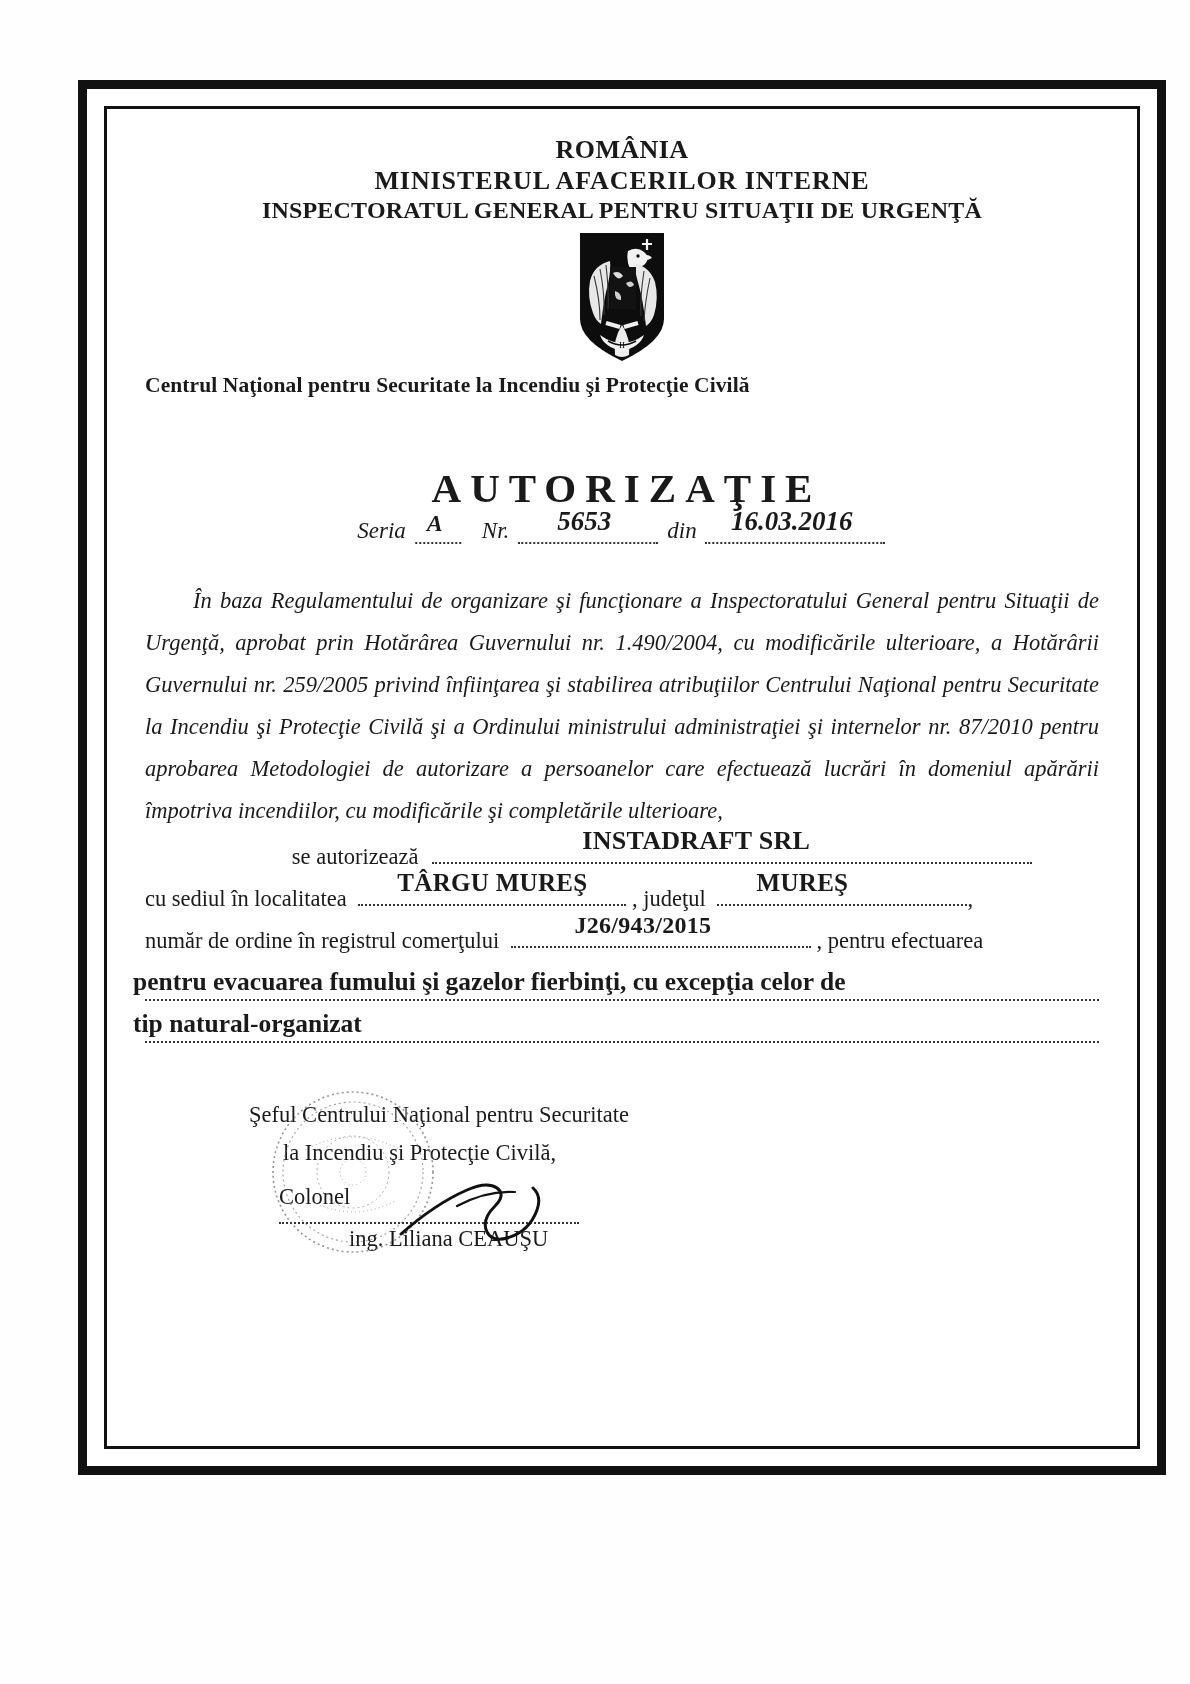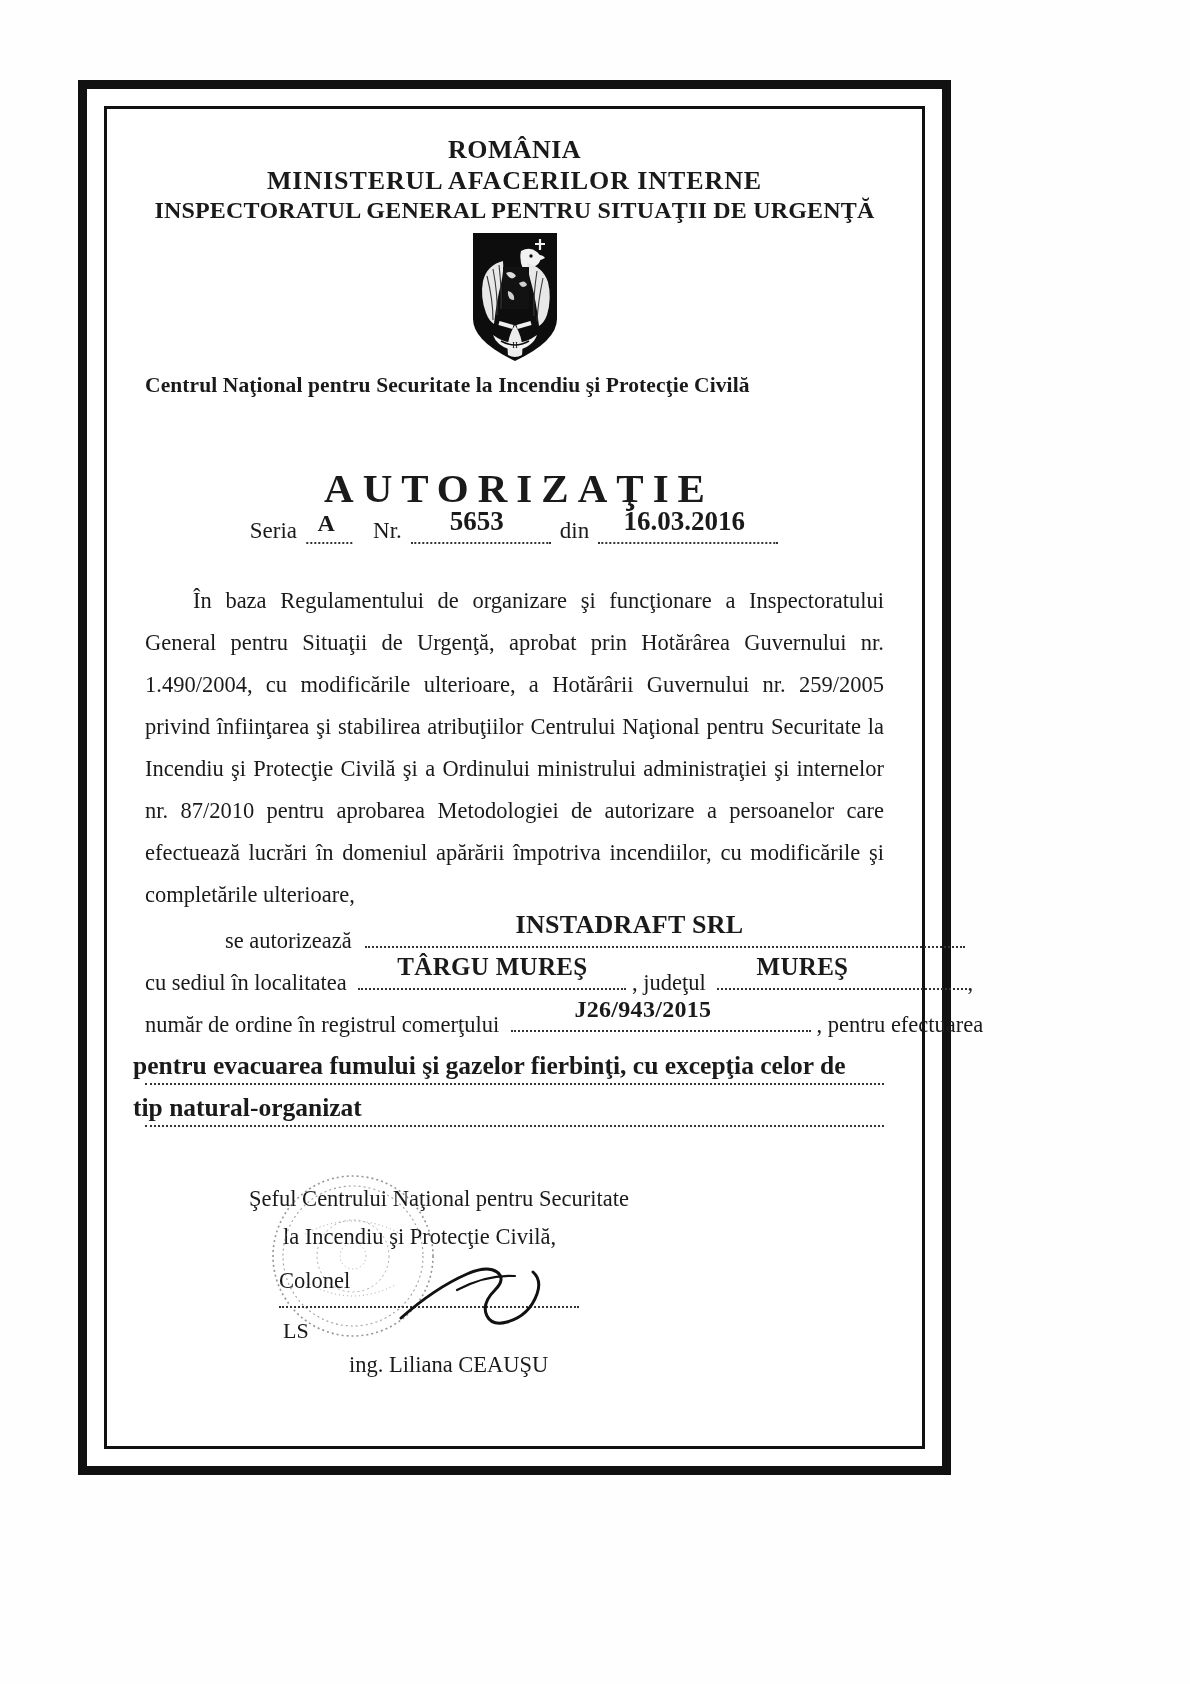--- a/index.html
+++ b/index.html
@@ -19,21 +19,21 @@
   
   .page {
     position: absolute;
     left: 0; top: 0;
     width: 1190px; height: 1684px;
     background: #fefefe;
   }
   .frame-outer {
     position: absolute;
     left: 78px; top: 80px;
-    width: 873px; height: 1395px;
+    width: 1088px; height: 1395px;
     border: 9px solid #111;
     background: #ffffff;
     box-sizing: border-box;
   }
   .frame-inner {
     position: absolute;
     left: 17px; top: 17px;
     right: 17px; bottom: 17px;
     border: 3px solid #111;
     box-sizing: border-box;
@@ -91,20 +91,21 @@
     margin-top: 6px;
     font-size: 23px;
   }
   .serial-inner {
     position: absolute;
     left: 50%;
     transform: translateX(-50%);
     white-space: nowrap;
     display: flex;
     align-items: center;
+    font-style: italic;
   }
   .lbl { font-size: 23px; }
   .fill {
     position: relative;
     display: inline-block;
     text-align: center;
     overflow: visible;
   }
   .fill .val {
     position: absolute;
@@ -121,20 +122,21 @@
     vertical-align: bottom;
   }
 
   
   .body-par {
     margin-top: 16px;
     font-size: 22.5px;
     line-height: 42px;
     text-align: justify;
     text-justify: inter-word;
+    font-style: italic;
   }
   .body-par .indent { display:inline-block; width: 48px; }
 
   
   .field-row {
     position: relative;
     font-size: 22.5px;
     height: 42px;
     line-height: 42px;
     white-space: nowrap;
@@ -376,20 +378,19 @@
 
           <svg class="scribble" viewBox="0 0 220 110">
             <path d="M4 86 q34 -30 66 -44 q20 -9 30 -2 q9 7 -2 18 q-14 14 -8 26 q5 10 20 6 q22 -6 30 -28 q5 -14 -4 -22" fill="none" stroke="#111" stroke-width="3" stroke-linecap="round"></path>
             <path d="M60 58 q30 -16 58 -14" fill="none" stroke="#111" stroke-width="2.2" stroke-linecap="round"></path>
           </svg>
 
           <div class="sig-l1">Şeful Centrului Naţional pentru Securitate</div>
           <div class="sig-l2">la Incendiu şi Protecţie Civilă,</div>
           <div class="sig-rank">Colonel</div>
           <div class="sig-dots"></div>
-          <div class="sig-ls">LS</div>
           <div class="sig-name">ing. Liliana CEAUŞU</div>
         </div>
 
       </div>
     </div>
   </div>
 </div>
 
 </body></html>

